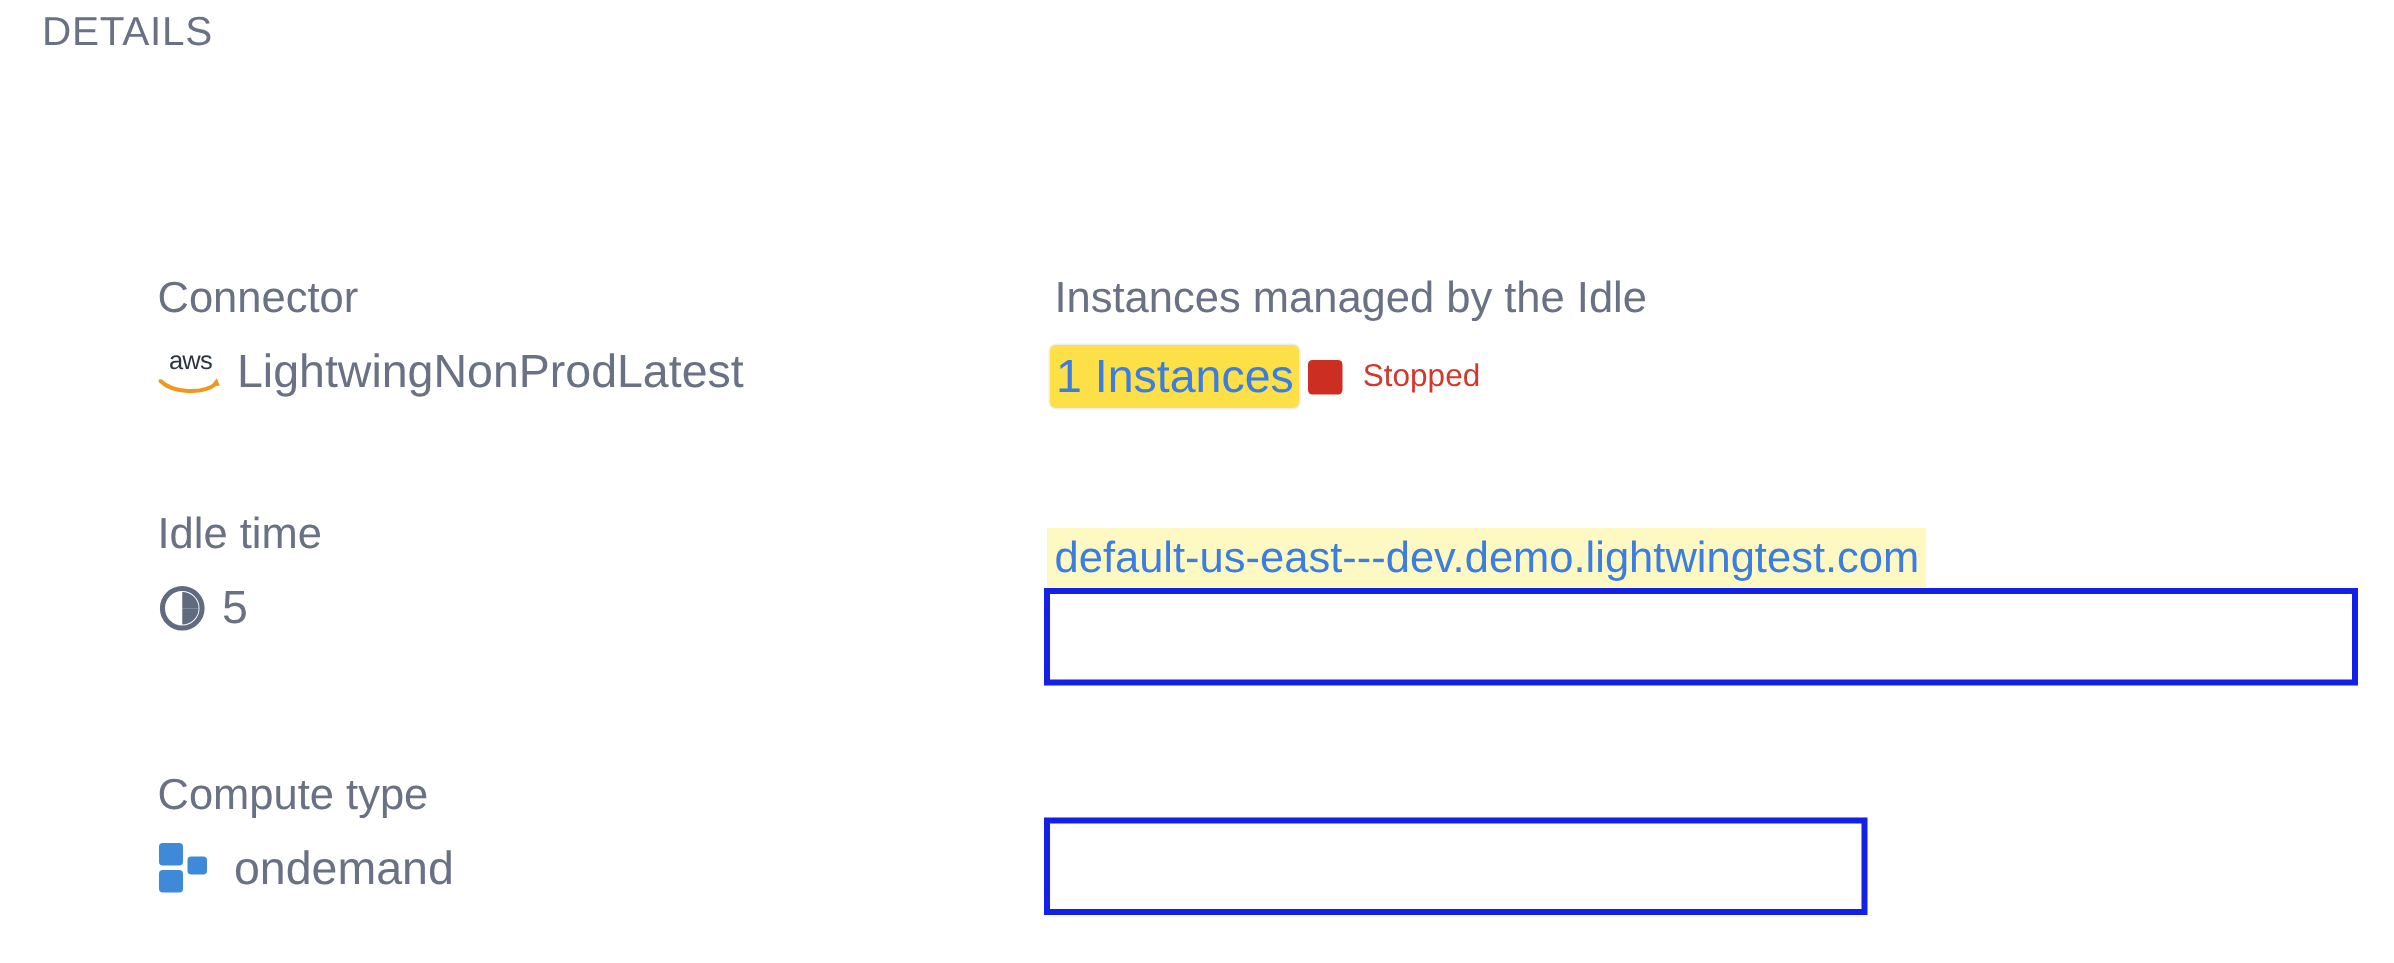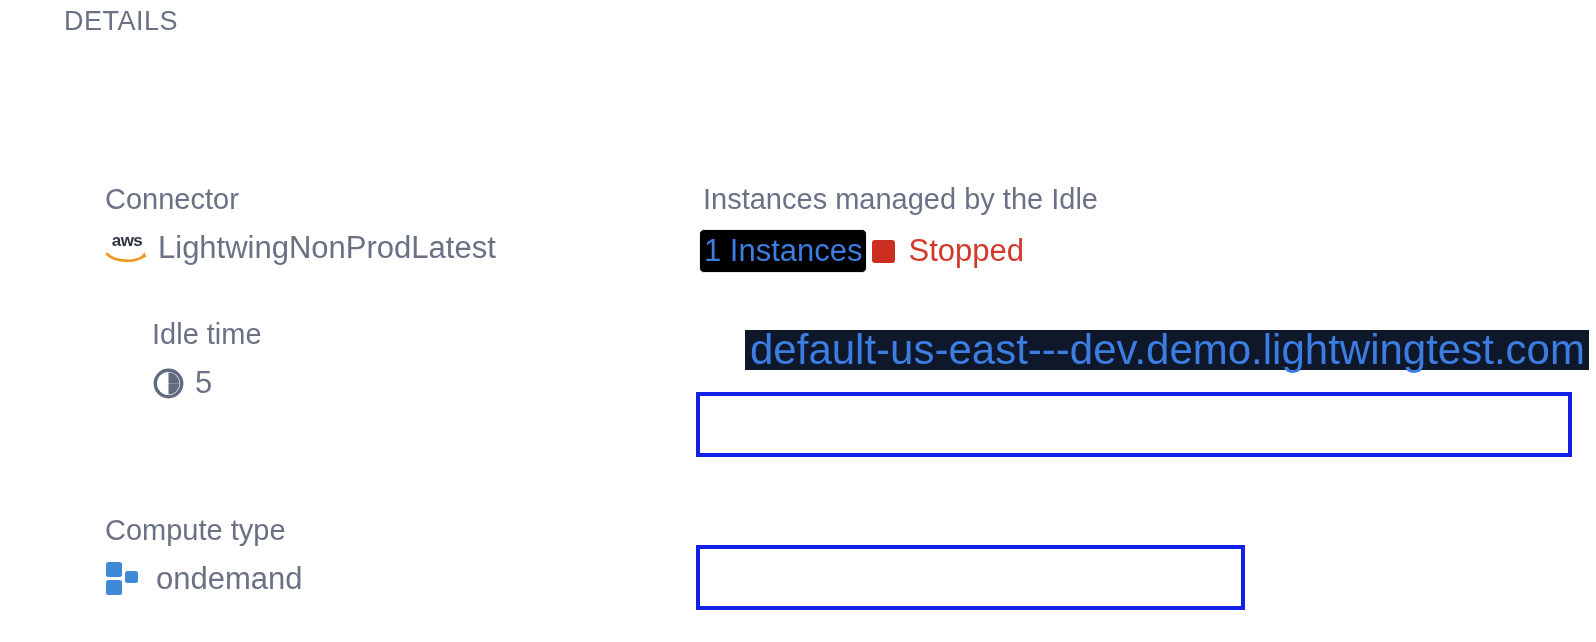--- a/index.html
+++ b/index.html
@@ -25,36 +25,35 @@
   
   .section-title {
     position: absolute;
     left: 28px;
     top: 6px;
     font-size: 27px;
     letter-spacing: 0.5px;
     color: #6a7185;
     font-weight: 400;
     white-space: nowrap;
-    margin-left: 36px;
   }
 
   
   .grid {
     position: absolute;
     left: 0;
     top: 170px;
     width: 1596px;
   }
   .col-left  { position: absolute; left: 105px;  top: 0; width: 580px; }
   .col-right { position: absolute; left: 703px;  top: 0; width: 880px; }
 
   .field { position: absolute; left: 0; width: 100%; }
   .row-1 { top: 12px; }
-  .row-2 { top: 147px; margin-left: 47px; }
+  .row-2 { top: 169px; }
   .row-3 { top: 315px; margin-top: 28px; }
 
   .field-label {
     font-size: 29px;
     color: #6a7185;
     font-weight: 400;
     line-height: 34px;
     white-space: nowrap;
   }
 
@@ -79,21 +78,21 @@
     top: 2px;
   }
   .aws-logo .aws-word {
     position: absolute;
     top: -3px;
     left: 0;
     width: 44px;
     text-align: center;
     font-family: "Liberation Sans", sans-serif;
     font-size: 17px;
-    font-weight: 700;
+    font-weight: 400;
     color: #2c3440;
     letter-spacing: -0.5px;
     line-height: 18px;
   }
   .aws-logo svg { position: absolute; left: 0; top: 14px; }
 
   
   .clock-icon {
     width: 33px; height: 33px;
     margin-right: 10px;
@@ -106,58 +105,58 @@
     width: 40px; height: 36px;
     margin-right: 11px;
     flex: 0 0 auto;
     display: inline-block;
   }
 
   
   .instances-chip {
     display: inline-block;
     color: #3b7de0;
-    background: #000000;
+    background: #fde047;
     border: 1px solid #ececf1;
     border-radius: 5px;
     padding: 3px 3px 3px 4px;
     margin-left: -4px;
     margin-right: 5px;
     line-height: 36px;
     cursor: pointer;
   }
 
   .status-wrap { display: flex; align-items: center; }
   .status-square {
     width: 23px; height: 23px;
     background: #cc2e21;
     border-radius: 3px;
     flex: 0 0 auto;
     margin-right: 14px;
   }
-  .status-text { color: #d2392b; font-size: 31px; text-align: right; }
+  .status-text { color: #d2392b; font-size: 21px; text-align: right; }
 
   
   .annot-box {
     position: absolute;
     border: 4px solid #1320e8;
     box-sizing: border-box;
     background: transparent;
     pointer-events: none;
   }
   #annot-host   { left: 696px; top: 392px; width: 876px; height: 65px; }
   #annot-domain { left: 696px; top: 545px; width: 549px; height: 65px; }
 
   .link-value {
     color: #3b7de0;
-    font-size: 42px;
+    font-size: 29px;
     line-height: 38px;
     white-space: nowrap;
     cursor: pointer;
-    background: #0f172a;
+    background: #fef9c3;
     display: inline-block;
     padding: 1px 4px 1px 5px;
     margin-left: -5px;
   }
 </style>
 </head>
 <body>
 
 <div class="page">
 

